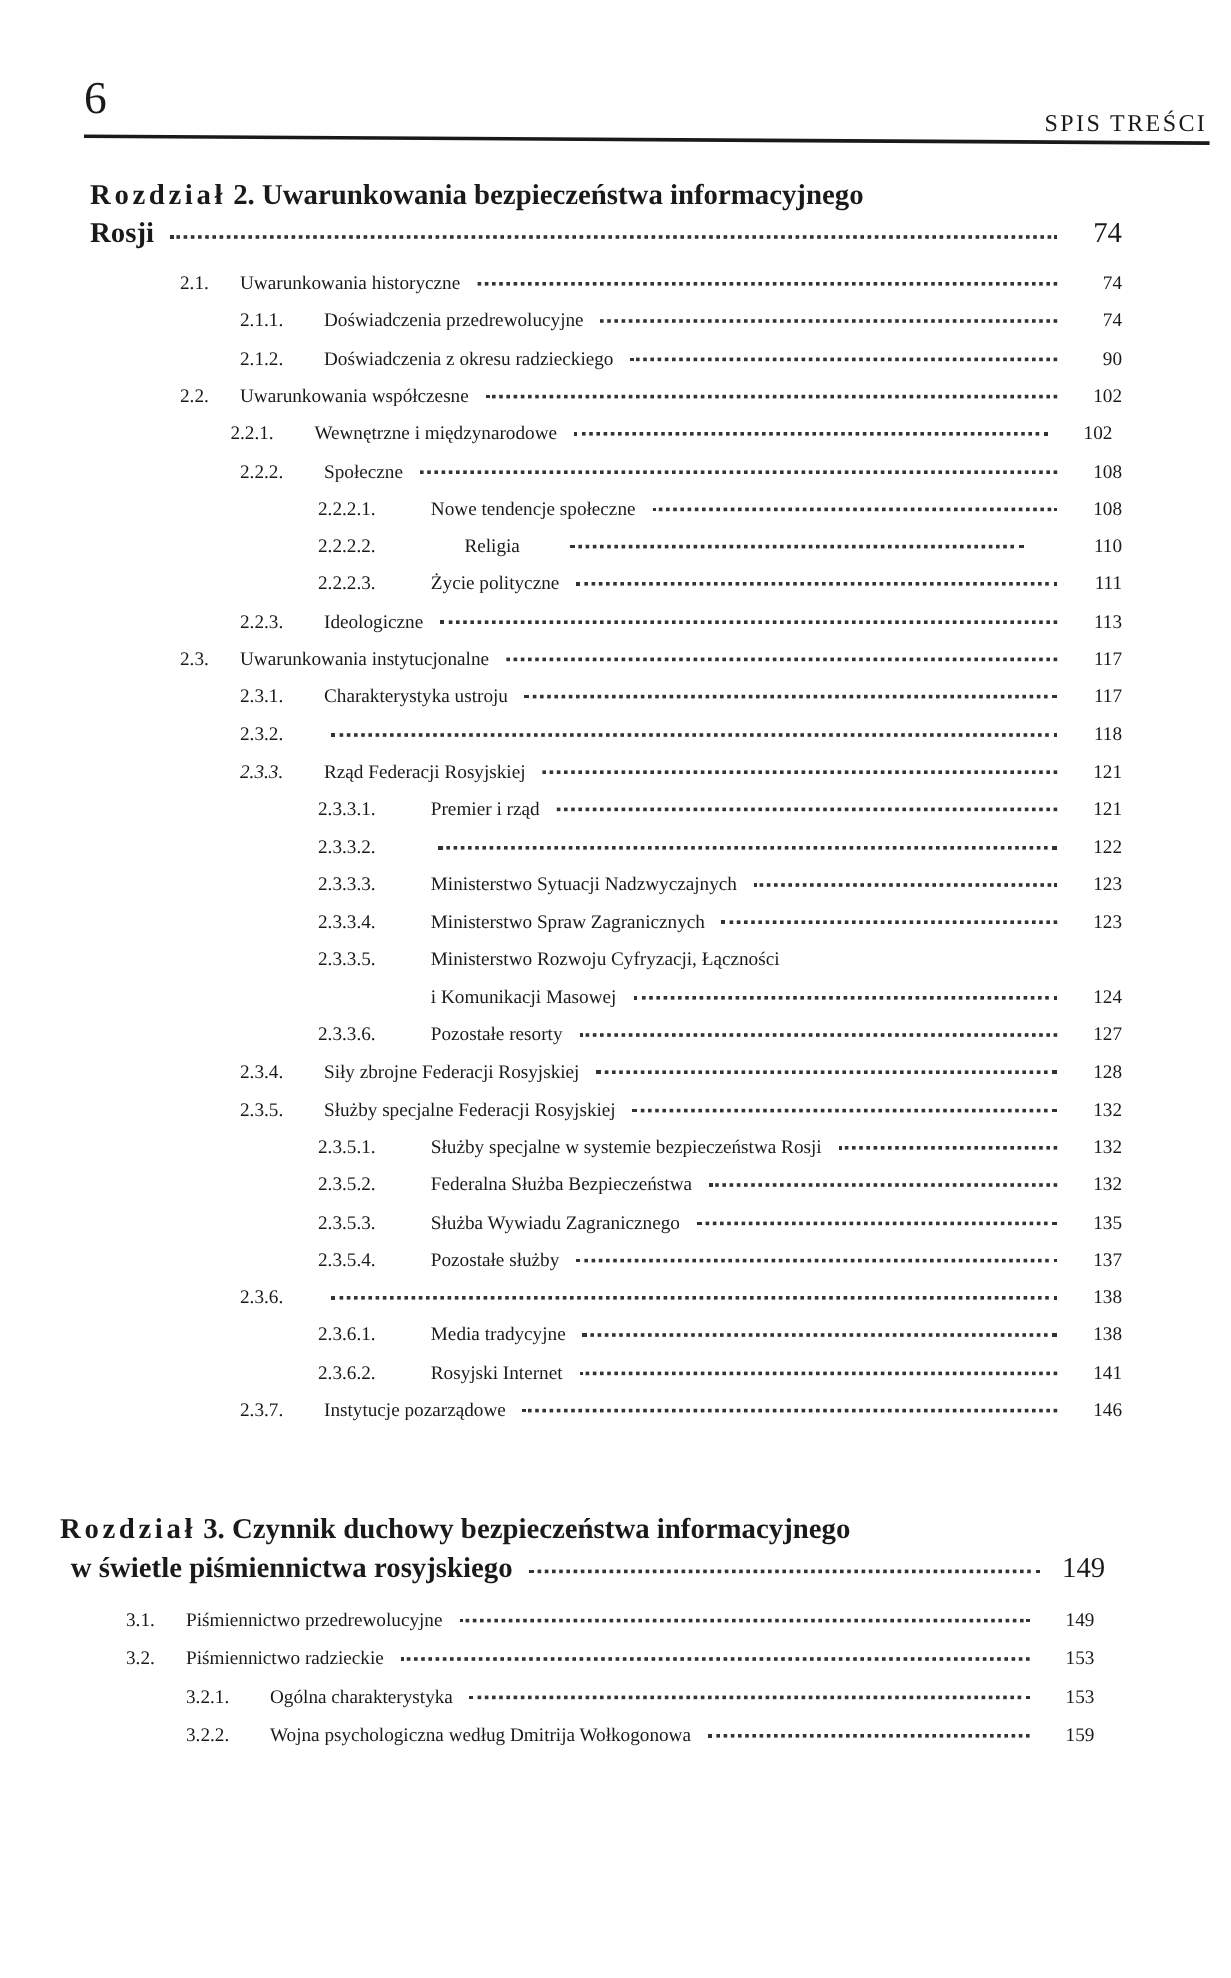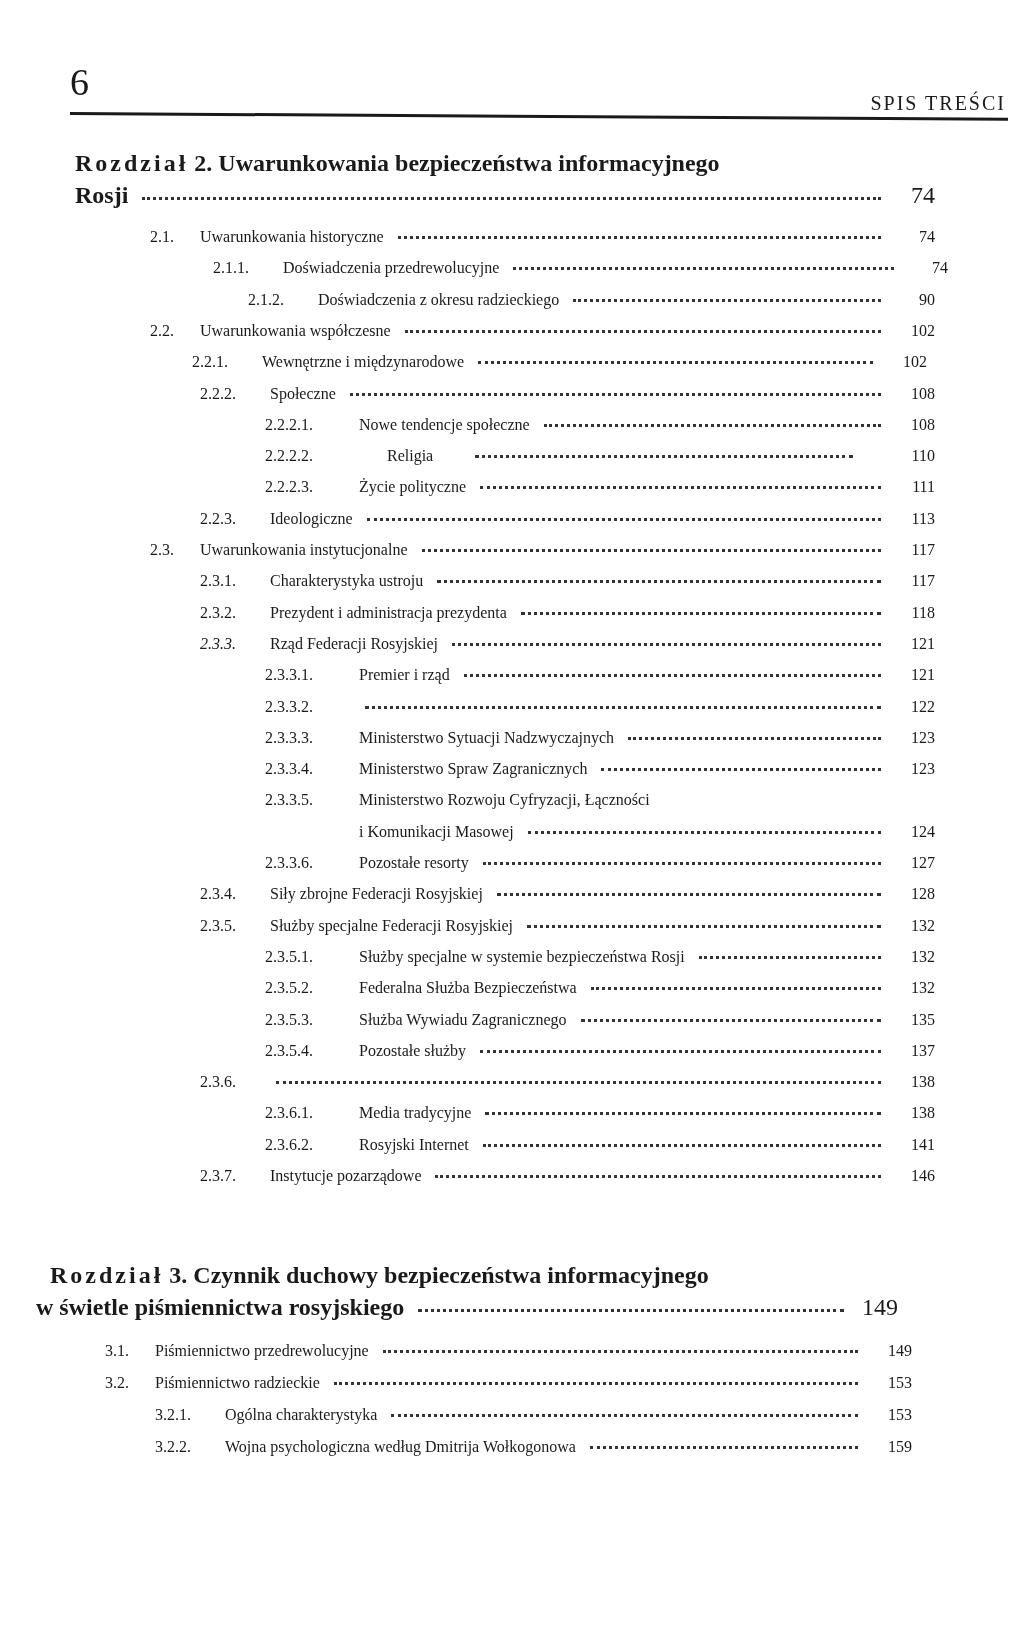--- a/index.html
+++ b/index.html
@@ -33,28 +33,28 @@
       <span>Rosji</span>
       <span class="leader"></span>
       <span class="pg">74</span>
     </div>
     <div class="entry" style="left: 150px; top: 228px; width: 785px;">
       <span class="num" style="width: 42px;">2.1.</span>
       <span class="title">Uwarunkowania historyczne</span>
       <span class="leader"></span>
       <span class="pg">74</span>
     </div>
-    <div class="entry" style="left: 200px; top: 259.3px; width: 735px; margin-left: 13px;">
+    <div class="entry" style="left: 200px; top: 259.3px; width: 735px;">
       <span class="num" style="width: 62px;">2.1.1.</span>
       <span class="title">Doświadczenia przedrewolucyjne</span>
       <span class="leader"></span>
       <span class="pg">74</span>
     </div>
     <div class="entry" style="left: 200px; top: 290.6px; width: 735px;">
-      <span class="num" style="width: 62px; margin-left: 48px;">2.1.2.</span>
+      <span class="num" style="width: 62px;">2.1.2.</span>
       <span class="title">Doświadczenia z okresu radzieckiego</span>
       <span class="leader"></span>
       <span class="pg">90</span>
     </div>
     <div class="entry" style="left: 150px; top: 321.9px; width: 785px;">
       <span class="num" style="width: 42px;">2.2.</span>
       <span class="title">Uwarunkowania współczesne</span>
       <span class="leader"></span>
       <span class="pg">102</span>
     </div>
@@ -101,21 +101,20 @@
       <span class="pg">117</span>
     </div>
     <div class="entry" style="left: 200px; top: 572.3px; width: 735px;">
       <span class="num" style="width: 62px;">2.3.1.</span>
       <span class="title">Charakterystyka ustroju</span>
       <span class="leader"></span>
       <span class="pg">117</span>
     </div>
     <div class="entry" style="left: 200px; top: 603.6px; width: 735px;">
       <span class="num" style="width: 62px;">2.3.2.</span>
-      <span class="title">Prezydent i administracja prezydenta</span>
       <span class="leader"></span>
       <span class="pg">118</span>
     </div>
     <div class="entry" style="left: 200px; top: 634.9px; width: 735px;">
       <span class="num" style="width: 62px; font-style: italic;">2.3.3.</span>
       <span class="title">Rząd Federacji Rosyjskiej</span>
       <span class="leader"></span>
       <span class="pg">121</span>
     </div>
     <div class="entry" style="left: 265px; top: 666.2px; width: 670px;">
@@ -210,21 +209,21 @@
       <span class="leader"></span>
       <span class="pg">141</span>
     </div>
     <div class="entry" style="left: 200px; top: 1167px; width: 735px;">
       <span class="num" style="width: 62px;">2.3.7.</span>
       <span class="title">Instytucje pozarządowe</span>
       <span class="leader"></span>
       <span class="pg">146</span>
     </div>
     <div class="chap" style="left: 50px; top: 1262px;"><span class="label">Rozdział</span><span> 3. Czynnik duchowy bezpieczeństwa informacyjnego</span></div>
-    <div class="chap2line" style="left: 36px; top: 1294px; width: 862px;">
+    <div class="chap2line" style="left: 59px; top: 1294px; width: 862px;">
       <span>w świetle piśmiennictwa rosyjskiego</span>
       <span class="leader"></span>
       <span class="pg">149</span>
     </div>
     <div class="entry" style="left: 105px; top: 1342px; width: 807px;">
       <span class="num" style="width: 42px;">3.1.</span>
       <span class="title">Piśmiennictwo przedrewolucyjne</span>
       <span class="leader"></span>
       <span class="pg">149</span>
     </div>

